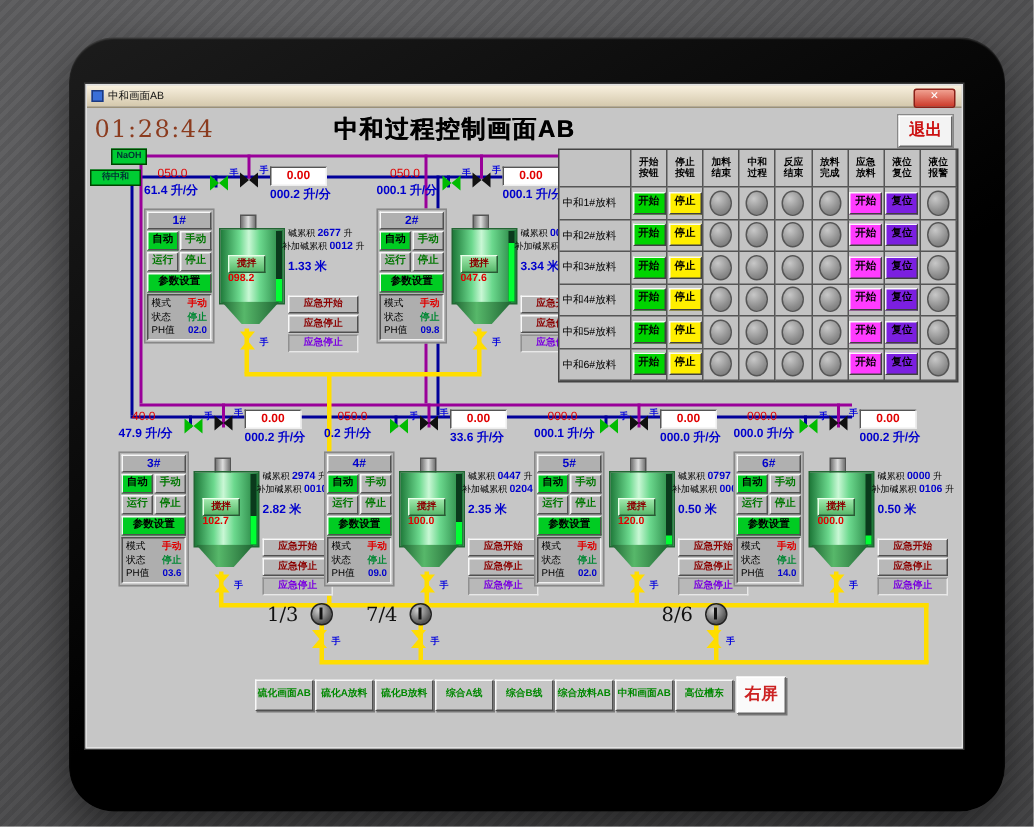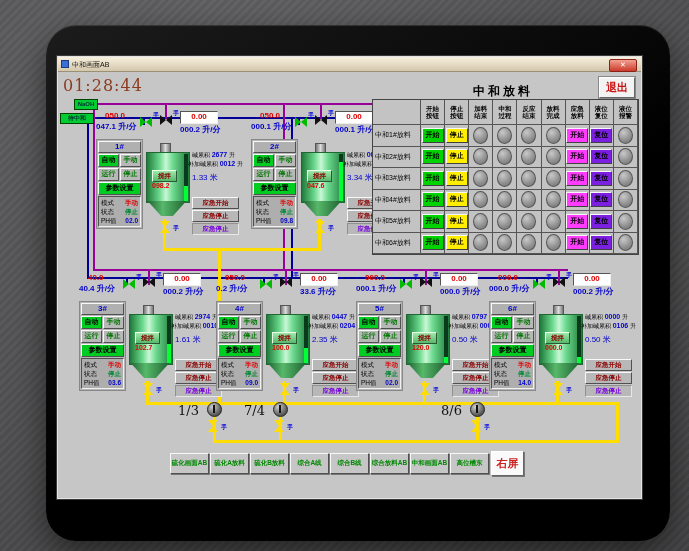--- a/index.html
+++ b/index.html
@@ -33,42 +33,42 @@
   }
   #canvas{position:absolute;left:0;top:15px;width:583px;height:425px;background:#c6c6c6;overflow:hidden}
   #clock{position:absolute;left:5px;top:4px;font-family:"DejaVu Serif","Liberation Serif",serif;font-size:16px;color:#8b3b1e;letter-spacing:1px}
   #pagetitle{position:absolute;left:140px;top:4px;width:210px;text-align:center;font-size:16px;font-weight:900;color:#000;letter-spacing:1px;text-shadow:.4px 0 #000}
   #tabletitle{position:absolute;left:390px;top:11px;width:110px;text-align:center;font-size:12px;font-weight:bold;color:#000;letter-spacing:3px}
   #exitbtn{position:absolute;right:6px;top:5px;width:34px;height:19px;background:#f3f3f3;border:1px solid;border-color:#fff #666 #666 #fff;box-shadow:0 0 0 1px #888;color:#c11;font-weight:bold;font-size:11px;text-align:center;line-height:18px}
   .srcbox{position:absolute;background:#00cc33;border:1px solid #004400;color:#033;font-size:6px;font-weight:bold;text-align:center;line-height:8px;overflow:hidden;white-space:nowrap}
   .pipe{position:absolute}
   
   .unit{position:absolute;width:152px;height:136px;font-size:7px}
-  .flowset{position:absolute;color:#e00000;font-size:8px;font-weight:bold;white-space:nowrap}
+  .flowset{position:absolute;color:#e00000;font-size:8px;font-weight:normal;white-space:nowrap}
   .flowact{position:absolute;color:#0000cc;font-size:8px;font-weight:bold;white-space:nowrap}
   .setbox{position:absolute;width:36px;height:11px;background:#fff;border:1px solid;border-color:#555 #eee #eee #555;color:#e00000;font-size:8px;font-weight:bold;text-align:center;line-height:10px}
   .panel{position:absolute;left:0;top:28px;width:47px;background:#b6b6b6;border:1px solid #888;padding:1px;box-sizing:border-box}
   .phead{height:10px;background:#b0b0b0;border:1px solid;border-color:#f8f8f8 #505050 #505050 #f8f8f8;color:#0000cc;font-weight:bold;font-size:8px;text-align:center;line-height:9px;margin-bottom:1px}
   .prow{display:flex;gap:1px;margin-bottom:1px}
   .pbtn{flex:1;height:11px;border:1px solid;border-color:#f8f8f8 #505050 #505050 #f8f8f8;font-size:7px;font-weight:bold;text-align:center;line-height:10px;white-space:nowrap;overflow:hidden}
   .pbtn.on{background:#00cc22;color:#000}
   .pbtn.off{background:#b8b8b8;color:#007700}
   .pinfo{border:1px solid;border-color:#505050 #f0f0f0 #f0f0f0 #505050;background:#aeaeae;padding:1px 2px;font-size:6.5px;line-height:9px}
   .pinfo .lab{color:#000}
   
   .tank{position:absolute;width:42px}
   .chimney{position:absolute;left:14px;top:0;width:9px;height:10px;background:linear-gradient(90deg,#777,#ddd,#777);border:1px solid #555}
   .tbody{position:absolute;left:0;top:9px;width:42px;height:49px;border:1px solid #226633;background:linear-gradient(90deg,#1f7a3a,#6cd98e 30%,#c9f7d5 45%,#6cd98e 62%,#1f7a3a)}
   .lvl{position:absolute;right:1px;top:1px;bottom:1px;width:4px;background:#0a3a1c}
   .lvl .fill{position:absolute;left:0;right:0;bottom:0;background:#00ff33}
   .vbtn{position:absolute;left:5px;top:17px;width:23px;height:10px;background:linear-gradient(#9fe8ab,#57b86a);border:1px solid;border-color:#e8ffe8 #2a5a34 #2a5a34 #e8ffe8;color:#8b0000;font-size:6.5px;font-weight:bold;text-align:center;line-height:9px}
   .ttemp{position:absolute;left:5px;top:29px;color:#e00000;font-size:7px;font-weight:bold}
   .ttrap{position:absolute;left:0;top:58px;width:42px;height:15px;background:linear-gradient(90deg,#1a5e2e,#57b86a 40%,#1a5e2e);clip-path:polygon(4% 0,96% 0,64% 100%,36% 100%)}
   .totline{position:absolute;white-space:nowrap;font-size:6px;color:#000}
-  .lvltxt{position:absolute;color:#0000cc;font-size:8px;font-weight:normal;white-space:nowrap}
+  .lvltxt{position:absolute;color:#0000cc;font-size:8px;font-weight:bold;white-space:nowrap}
   .embtn{width:45px;height:10px;border:1px solid;border-color:#f8f8f8 #505050 #505050 #f8f8f8;background:#b8b8b8;font-size:6.5px;font-weight:bold;text-align:center;line-height:9px;margin-bottom:1px;color:#8b0000}
   .embtn.dim{color:#7a00e0;border-color:#909090 #e8e8e8 #e8e8e8 #909090}
   
   .valve{position:absolute;display:flex}
   .tri{width:0;height:0}
   .hand{position:absolute;color:#0000dd;font-size:6px;font-weight:bold}
   
   #dtable{position:absolute;left:314px;top:27px;width:267px;height:156px;background:#c3c3c3;border:1px solid #444;display:grid;grid-template-columns:48px repeat(9,1fr);grid-template-rows:25px repeat(6,1fr);box-sizing:border-box}
   #dtable .cell{border-right:1px solid #555;border-bottom:1px solid #555;display:flex;align-items:center;justify-content:center;overflow:hidden}
   #dtable .hcell{font-size:6.5px;font-weight:bold;line-height:7px;text-align:center;white-space:pre-line}
@@ -88,21 +88,21 @@
 
 <div id="device">
   <div id="screen">
     <div id="titlebar">
       <span class="appicon"></span>
       <span class="wtitle">中和画面AB</span>
     </div>
     <div id="closebtn">✕</div>
     <div id="canvas">
       <div id="clock">01:28:44</div>
-      <div id="tabletitle">中和放料</div>
+      <div id="pagetitle">中和过程控制画面AB</div>
       <div id="exitbtn">退出</div>
       <div id="pipes">
           <div class="pipe" style="left: 35px; top: 31px; width: 403px; height: 2px; background: rgb(153, 0, 153);"></div>
           <div class="pipe" style="left: 31px; top: 45px; width: 414px; height: 2px; background: rgb(0, 0, 153);"></div>
           <div class="pipe" style="left: 107px; top: 31px; width: 2px; height: 16px; background: rgb(153, 0, 153);"></div>
           <div class="pipe" style="left: 262px; top: 31px; width: 2px; height: 16px; background: rgb(153, 0, 153);"></div>
           <div class="pipe" style="left: 85px; top: 45px; width: 2px; height: 8px; background: rgb(0, 0, 153);"></div>
           <div class="pipe" style="left: 240px; top: 45px; width: 2px; height: 8px; background: rgb(0, 0, 153);"></div>
           <div class="pipe" style="left: 35px; top: 31px; width: 2px; height: 166px; background: rgb(153, 0, 153);"></div>
           <div class="pipe" style="left: 29px; top: 45px; width: 2px; height: 160px; background: rgb(0, 0, 153);"></div>
@@ -133,21 +133,21 @@
           <div class="pipe" style="left: 418px; top: 333px; width: 3px; height: 35px; background: rgb(255, 221, 0);"></div>
           <div class="pipe" style="left: 155px; top: 368px; width: 406px; height: 3px; background: rgb(255, 221, 0);"></div>
         </div>
       <div id="srcs">
           <div class="srcbox" style="left: 16px; top: 27px; width: 22px; height: 9px;">NaOH</div>
           <div class="srcbox" style="left: 2px; top: 41px; width: 32px; height: 9px;">待中和</div>
         </div>
       <div id="tanks">
           <div class="unit" style="left: 38px; top: 39px;">
             <div class="flowset" style="left: 9px; top: 0px;">050.0</div>
-            <div class="flowact" style="left: 0px; top: 10px;">047.1 升/分</div>
+            <div class="flowact" style="left: 0px; top: 10px;">61.4 升/分</div>
             <div class="valve" style="left: 44px; top: 6px;">
               <div class="tri" style="border-top: 5px solid transparent; border-bottom: 5px solid transparent; border-left: 6px solid rgb(0, 187, 0);"></div>
               <div class="tri" style="border-top: 5px solid transparent; border-bottom: 5px solid transparent; border-right: 6px solid rgb(0, 187, 0);"></div>
             </div>
             <div class="hand" style="left: 57px; top: 0px;">手</div>
             <div class="valve" style="left: 64px; top: 4px;">
               <div class="tri" style="border-top: 5px solid transparent; border-bottom: 5px solid transparent; border-left: 6px solid rgb(17, 17, 17);"></div>
               <div class="tri" style="border-top: 5px solid transparent; border-bottom: 5px solid transparent; border-right: 6px solid rgb(17, 17, 17);"></div>
             </div>
             <div class="hand" style="left: 77px; top: -2px;">手</div>
@@ -251,21 +251,21 @@
             </div>
             <div class="hand" style="left: 77px; top: 113px;">手</div>
             <div style="position: absolute; left: 96px; top: 86px;">
               <div class="embtn">应急开始</div>
               <div class="embtn">应急停止</div>
               <div class="embtn dim">应急停止</div>
             </div>
           </div>
           <div class="unit" style="left: 21px; top: 201px;">
             <div class="flowset" style="left: 9px; top: 0px;">40.0</div>
-            <div class="flowact" style="left: 0px; top: 10px;">40.4 升/分</div>
+            <div class="flowact" style="left: 0px; top: 10px;">47.9 升/分</div>
             <div class="valve" style="left: 44px; top: 6px;">
               <div class="tri" style="border-top: 5px solid transparent; border-bottom: 5px solid transparent; border-left: 6px solid rgb(0, 187, 0);"></div>
               <div class="tri" style="border-top: 5px solid transparent; border-bottom: 5px solid transparent; border-right: 6px solid rgb(0, 187, 0);"></div>
             </div>
             <div class="hand" style="left: 57px; top: 0px;">手</div>
             <div class="valve" style="left: 64px; top: 4px;">
               <div class="tri" style="border-top: 5px solid transparent; border-bottom: 5px solid transparent; border-left: 6px solid rgb(17, 17, 17);"></div>
               <div class="tri" style="border-top: 5px solid transparent; border-bottom: 5px solid transparent; border-right: 6px solid rgb(17, 17, 17);"></div>
             </div>
             <div class="hand" style="left: 77px; top: -2px;">手</div>
@@ -296,21 +296,21 @@
                 <div class="lvl">
                   <div class="fill" style="height: 40%;"></div>
                 </div>
                 <div class="vbtn">搅拌</div>
                 <div class="ttemp">102.7</div>
               </div>
               <div class="ttrap"></div>
             </div>
             <div class="totline" style="left: 96px; top: 40px;"><div style="display: inline;">碱累积 </div><div style="display: inline; color: rgb(0, 0, 204); font-weight: bold; font-size: 7px;">2974</div><div style="display: inline;"> 升</div></div>
             <div class="totline" style="left: 92px; top: 49px;"><div style="display: inline;">补加碱累积 </div><div style="display: inline; color: rgb(0, 0, 204); font-weight: bold; font-size: 7px;">0010</div><div style="display: inline;"> 升</div></div>
-            <div class="lvltxt" style="left: 96px; top: 61px;">1.61 米</div>
+            <div class="lvltxt" style="left: 96px; top: 61px;">2.82 米</div>
             <div class="valve" style="left: 64px; top: 110px; flex-direction: column;">
               <div class="tri" style="border-left: 5px solid transparent; border-right: 5px solid transparent; border-top: 6px solid rgb(255, 221, 0);"></div>
               <div class="tri" style="border-left: 5px solid transparent; border-right: 5px solid transparent; border-bottom: 6px solid rgb(255, 221, 0);"></div>
             </div>
             <div class="hand" style="left: 77px; top: 113px;">手</div>
             <div style="position: absolute; left: 96px; top: 86px;">
               <div class="embtn">应急开始</div>
               <div class="embtn">应急停止</div>
               <div class="embtn dim">应急停止</div>
             </div>

